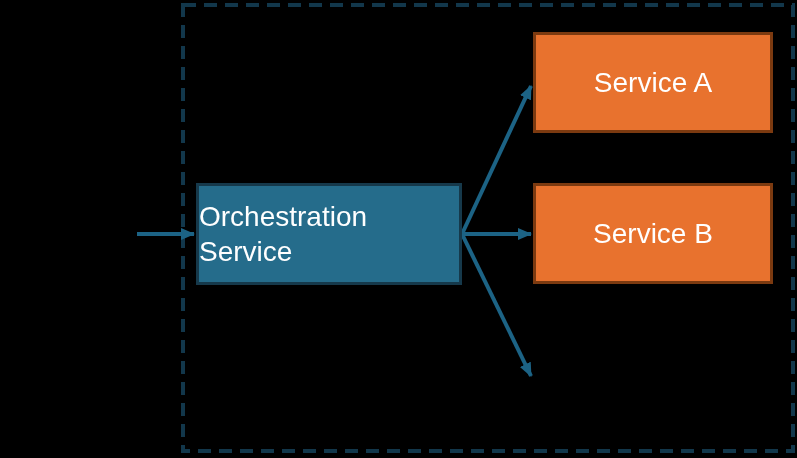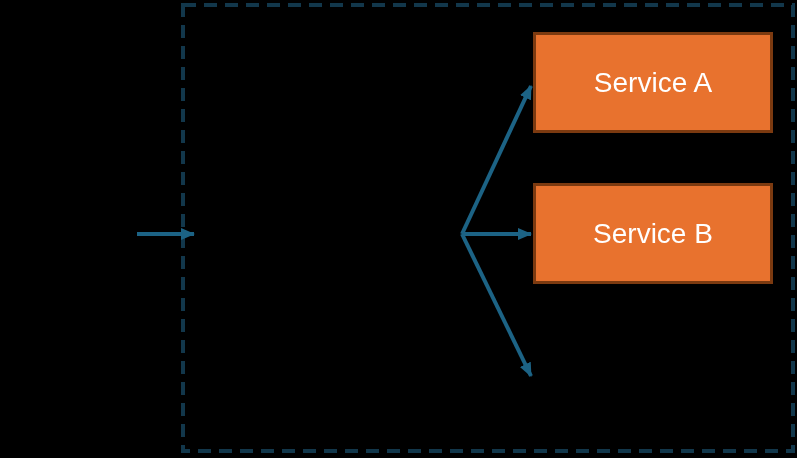--- a/index.html
+++ b/index.html
@@ -92,20 +92,23 @@
 
     <line class="arrow-line" x1="137" y1="234" x2="194" y2="234" marker-end="url(#ah)"></line>
 
     <line class="arrow-line" x1="462" y1="234" x2="531" y2="86" marker-end="url(#ah)"></line>
 
     <line class="arrow-line" x1="462" y1="234" x2="531" y2="234" marker-end="url(#ah)"></line>
 
     <line class="arrow-line" x1="462" y1="234" x2="531" y2="376" marker-end="url(#ah)"></line>
   </svg>
 
+  <div class="node orchestration">
+    <span>Orchestration Service</span>
+  </div>
 
   <div class="node service service-a">
     <span>Service A</span>
   </div>
 
   <div class="node service service-b">
     <span>Service B</span>
   </div>
 
 

